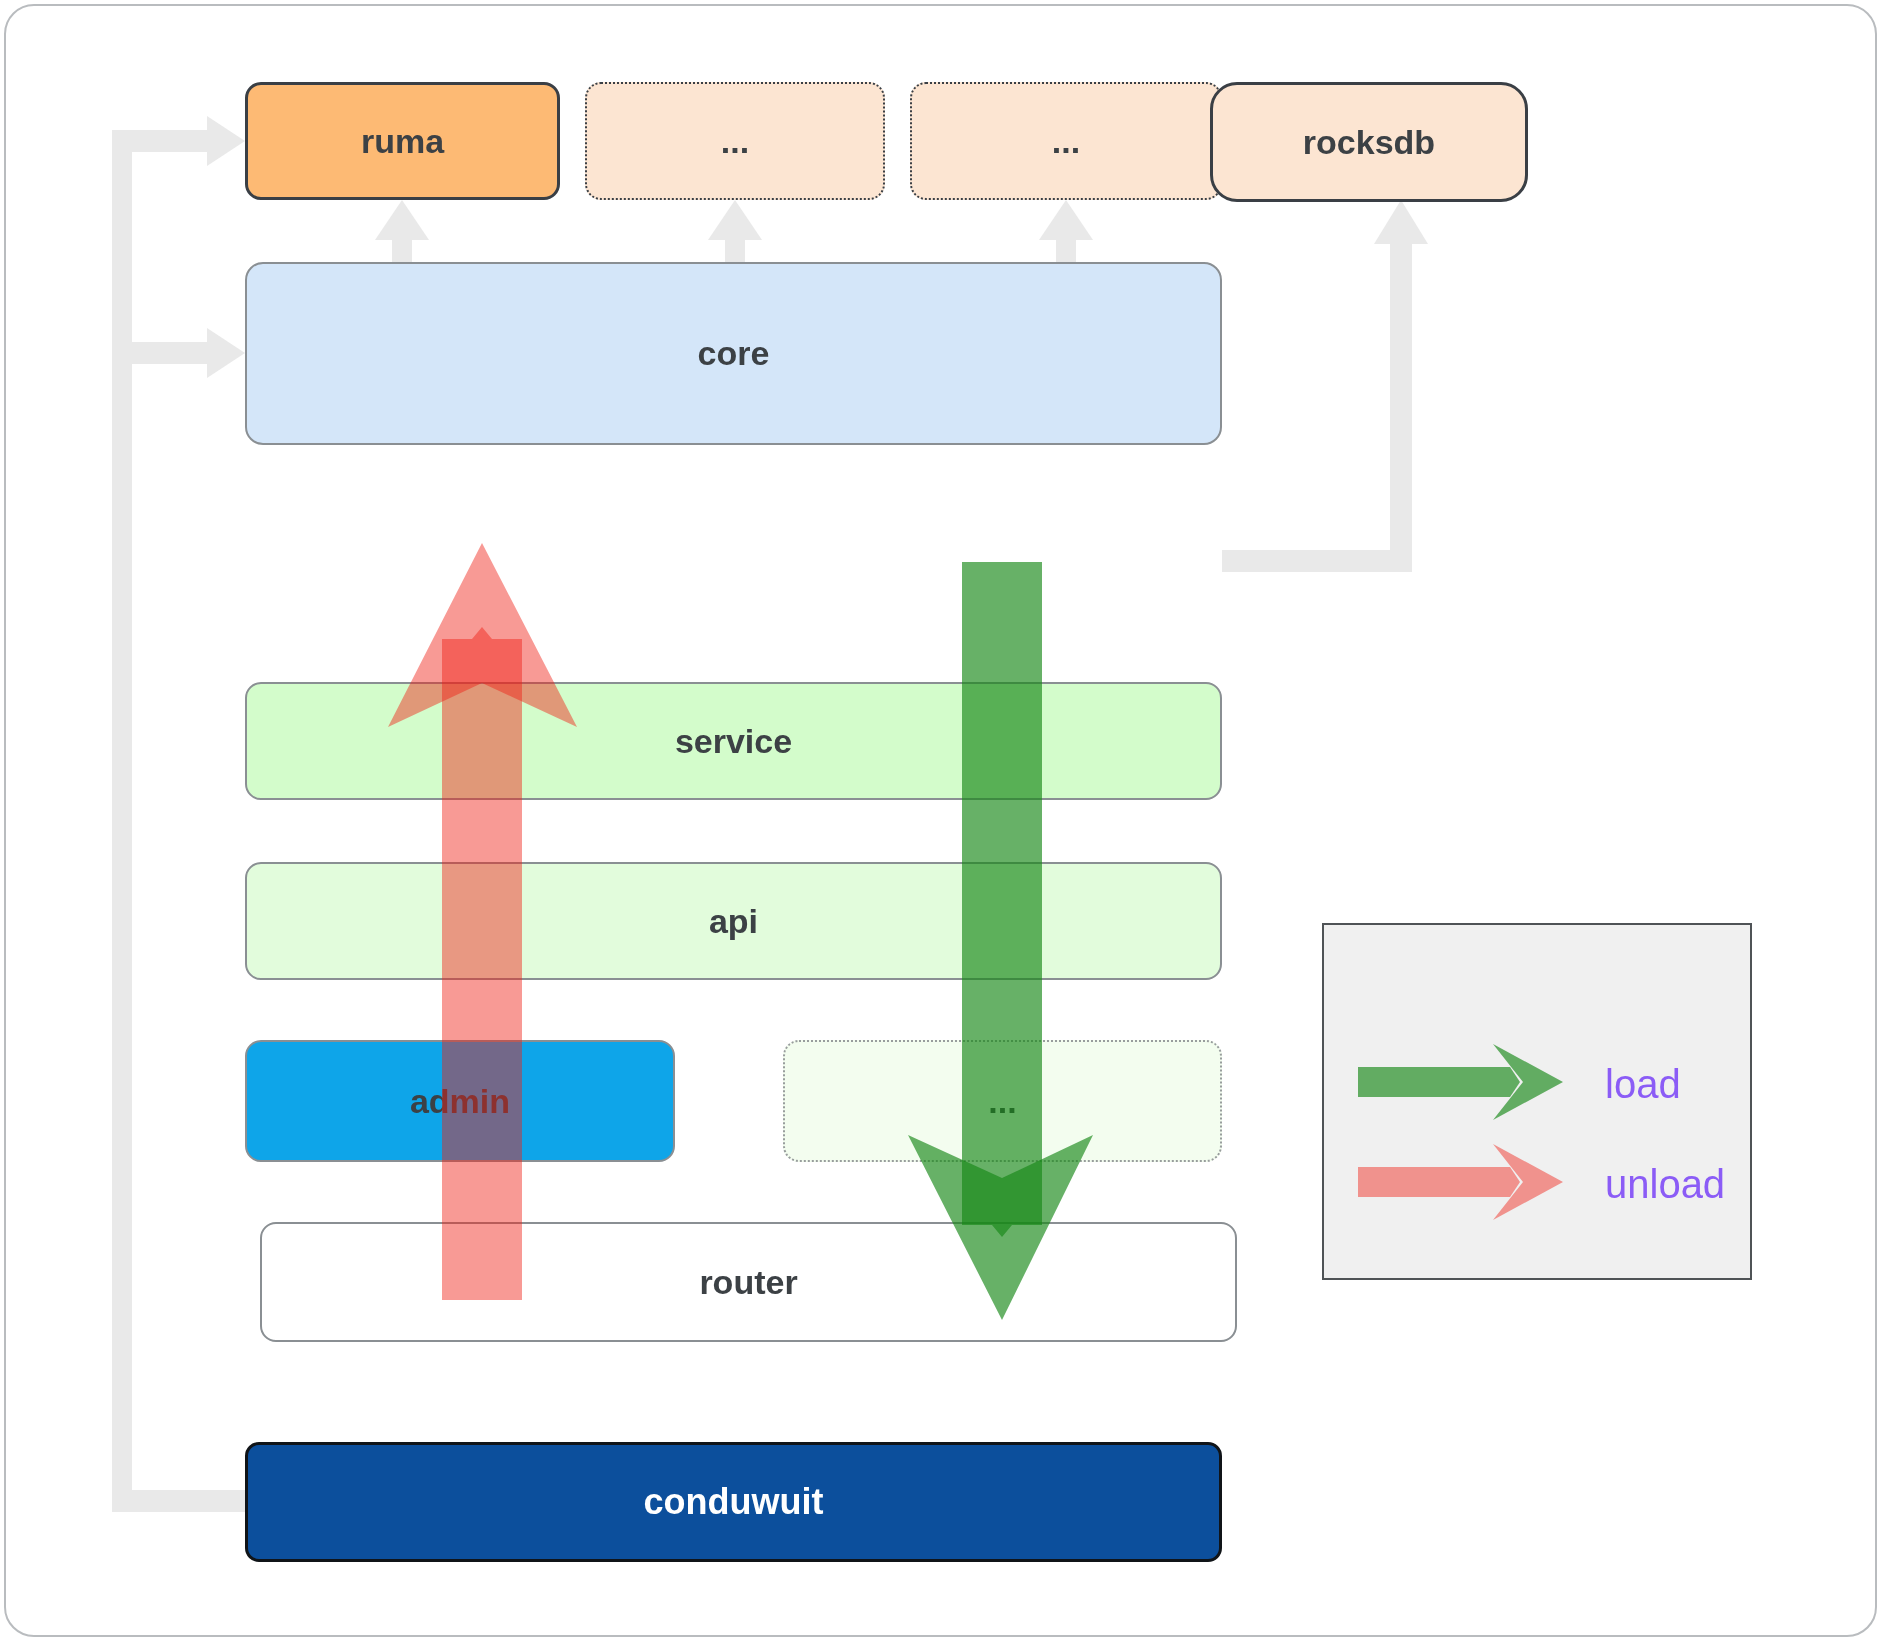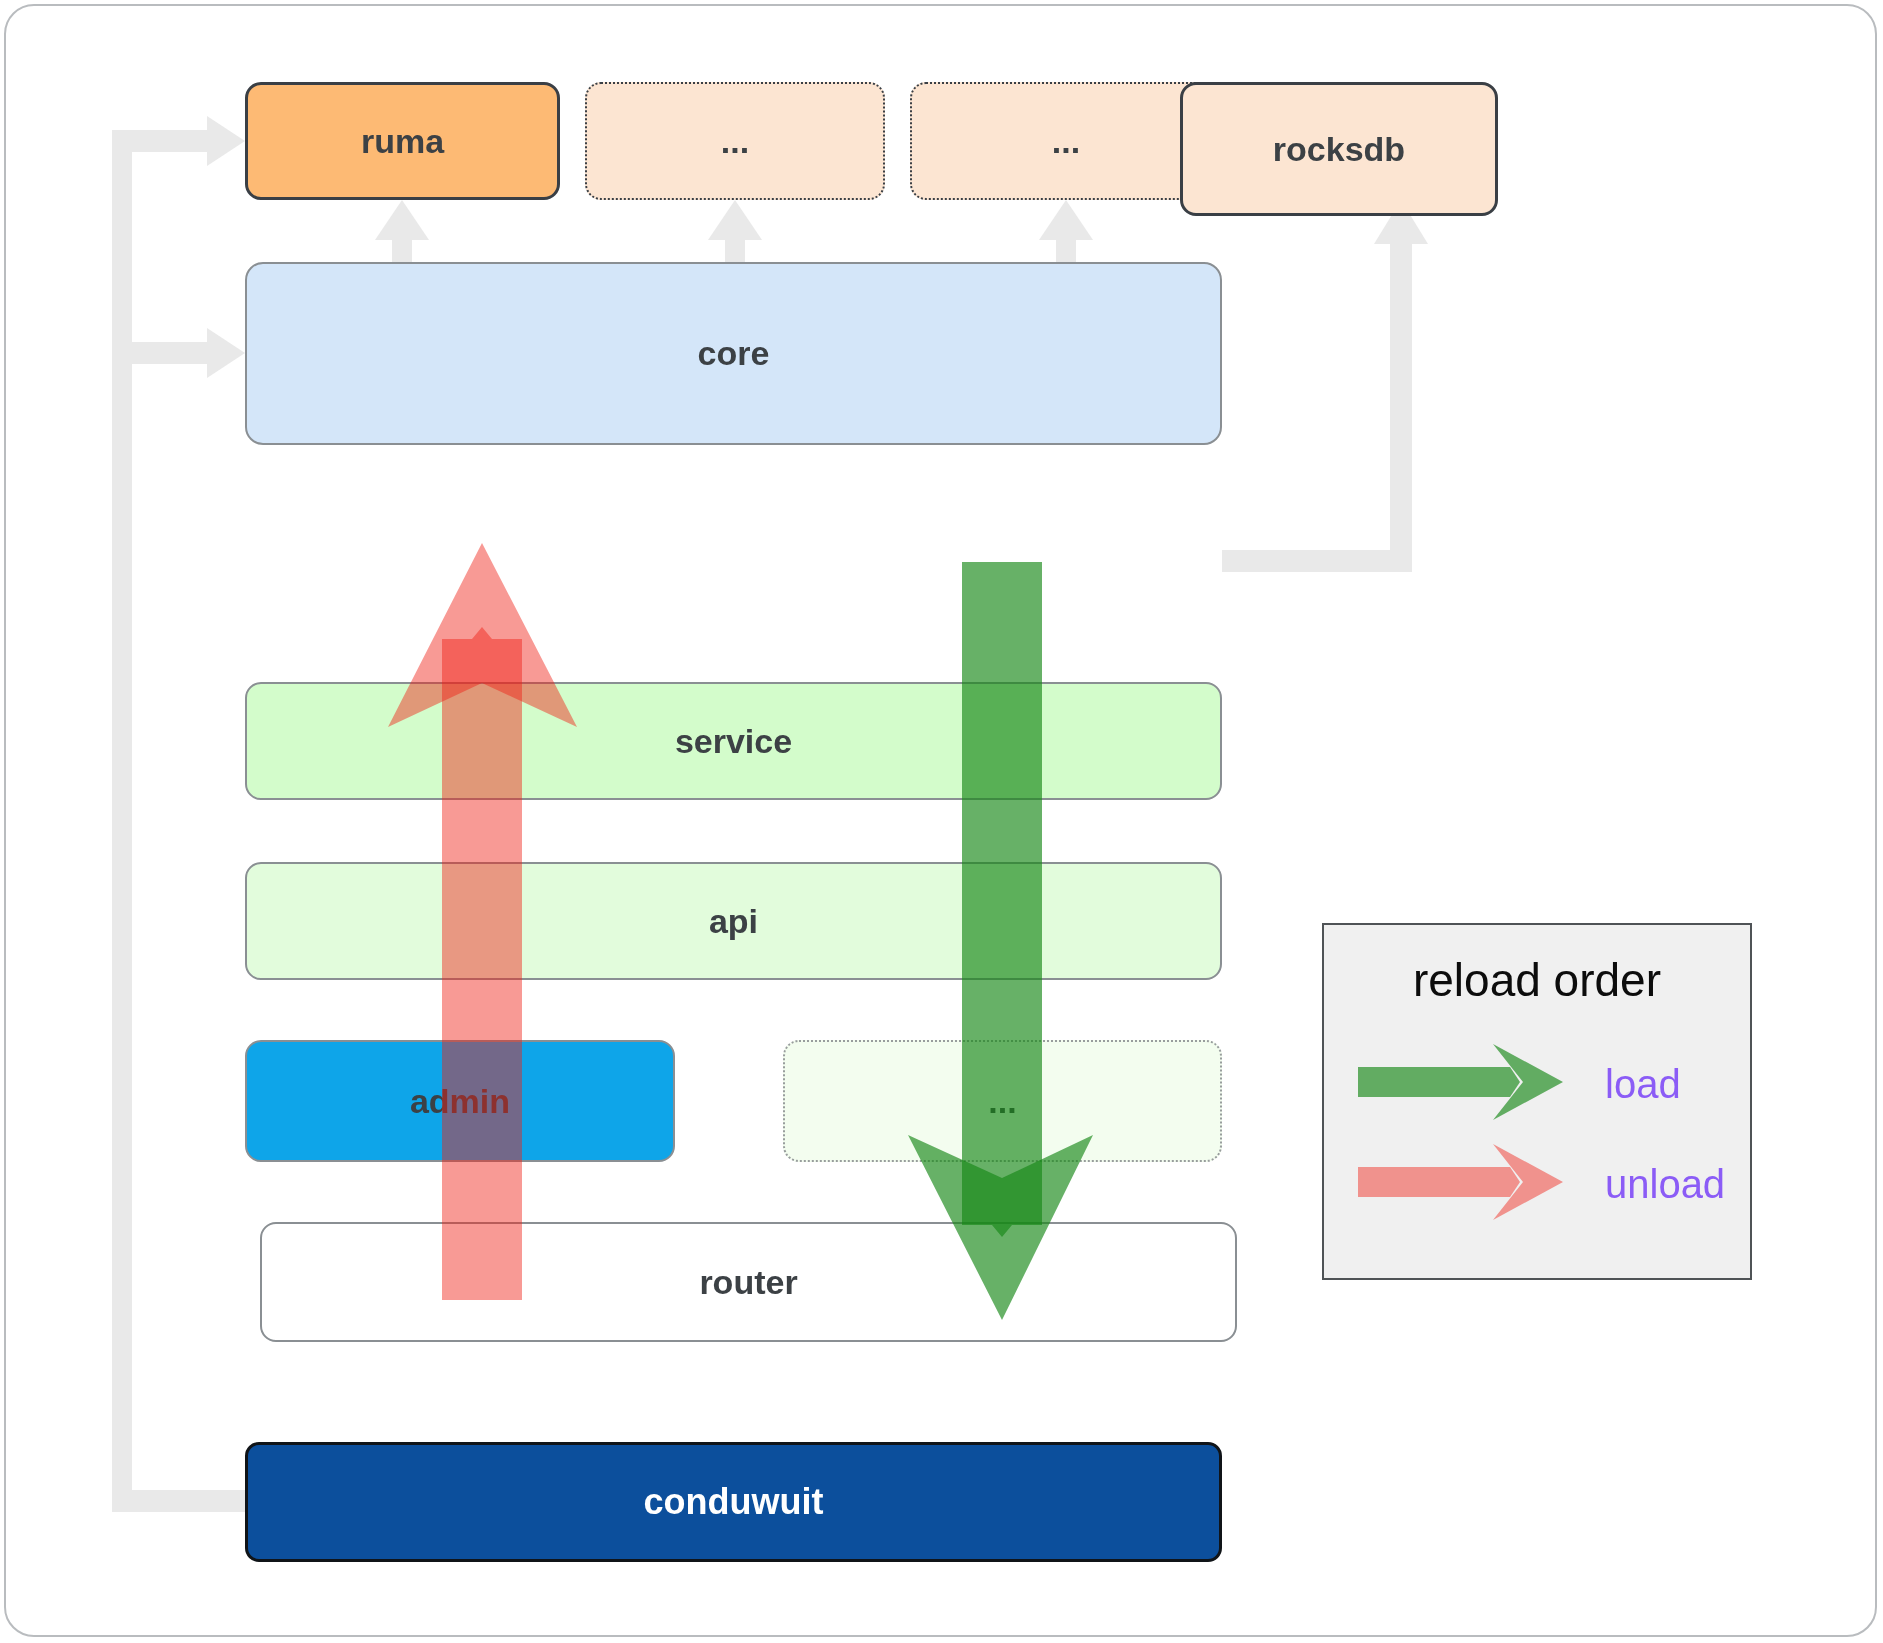--- a/index.html
+++ b/index.html
@@ -8,21 +8,21 @@
   svg.layer{position:absolute;left:0;top:0;width:1883px;height:1643px;pointer-events:none;}
   .box{position:absolute;display:flex;align-items:center;justify-content:center;
        border-radius:16px;font-size:34px;font-weight:bold;color:#3c4145;
        border:2px solid #8a8f93;box-sizing:border-box;z-index:2;}
   .dark-border{border:3px solid #3a3f45;}
   .dotted-dark{border:2px dotted #3a3f45;}
   .dotted-light{border:2px dotted #989d9d;}
   #box-ruma{left:245px;top:82px;width:315px;height:118px;}
   #box-dots-1{left:585px;top:82px;width:300px;height:118px;}
   #box-dots-2{left:910px;top:82px;width:312px;height:118px;}
-  #box-rocksdb{left:1180px;top:82px;width:318px;height:134px;}
+  #box-rocksdb{left:1210px;top:82px;width:318px;height:120px;border-radius:27px;}
   #box-core{left:245px;top:262px;width:977px;height:183px;border-radius:18px;}
   #box-database{left:245px;top:500px;width:977px;height:122px;}
   #box-service{left:245px;top:682px;width:977px;height:118px;}
   #box-api{left:245px;top:862px;width:977px;height:118px;}
   #box-admin{left:245px;top:1040px;width:430px;height:122px;}
   #box-dots-3{left:783px;top:1040px;width:439px;height:122px;}
   #box-router{left:260px;top:1222px;width:977px;height:120px;}
   #box-conduwuit{left:245px;top:1442px;width:977px;height:120px;border:3px solid #101418;
                  color:#ffffff;font-size:36px;border-radius:14px;}
   .legend{position:absolute;left:1322px;top:923px;width:430px;height:357px;
@@ -66,21 +66,20 @@
 
   <div class="box" id="box-core" style="background: rgb(212, 230, 249);">core</div>
   <div class="box" id="box-service" style="background: rgb(211, 252, 203);">service</div>
   <div class="box" id="box-api" style="background: rgb(226, 252, 220);">api</div>
   <div class="box" id="box-admin" style="background: #0ea5e9;">admin</div>
   <div class="box dotted-light" id="box-dots-3" style="background: rgb(243, 253, 239);">...</div>
   <div class="box" id="box-router" style="background: rgb(255, 255, 255);">router</div>
   <div class="box" id="box-conduwuit" style="background: rgb(12, 79, 156);">conduwuit</div>
 
   <div class="legend" style="background: rgb(240, 240, 240);">
-    <div class="legend-title">reload order</div>
     <div class="legend-label" id="legend-label-load">load</div>
     <div class="legend-label" id="legend-label-unload">unload</div>
   </div>
 
   <svg class="layer" viewBox="0 0 1883 1643" style="z-index:5">
 
     <polygon points="442,1300 442,639 472,639 482,627 492,639 522,639 522,1300" style="fill: rgba(240, 30, 20, 0.45);"></polygon>
     <polygon points="388,727 482,543 577,727 482,683" style="fill: rgba(240, 30, 20, 0.45);"></polygon>
 
     <polygon points="962,562 1042,562 1042,1225 1012,1225 1002,1237 992,1225 962,1225" style="fill: rgba(21, 135, 21, 0.65);"></polygon>

